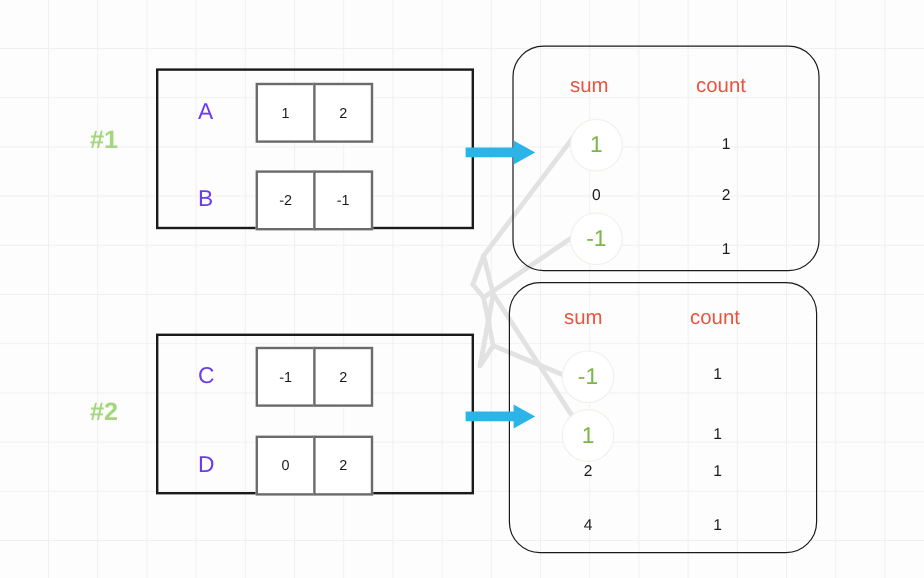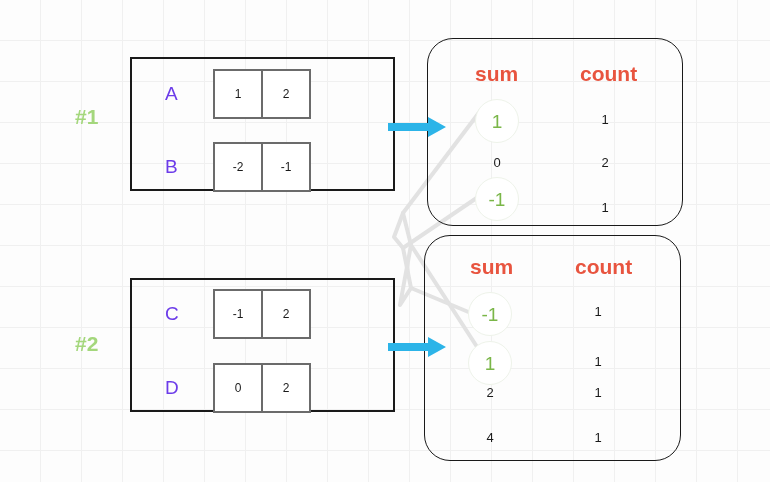--- a/index.html
+++ b/index.html
@@ -66,23 +66,23 @@
   
   .agg-table {
     position: absolute;
     border: 1.6px solid #1a1a1a;
     border-radius: 26px;
     box-sizing: border-box;
     background: transparent;
   }
   .agg-header {
     position: absolute;
-    font-size: 21px;
+    font-size: 17px;
     color: #e8543f;
-    font-weight: bold;
+    font-weight: normal;
   }
   .agg-val {
     position: absolute;
     font-size: 13px;
     color: #1a1a1a;
     text-align: center;
     width: 40px;
   }
   .agg-val.circled {
     font-size: 19px;

